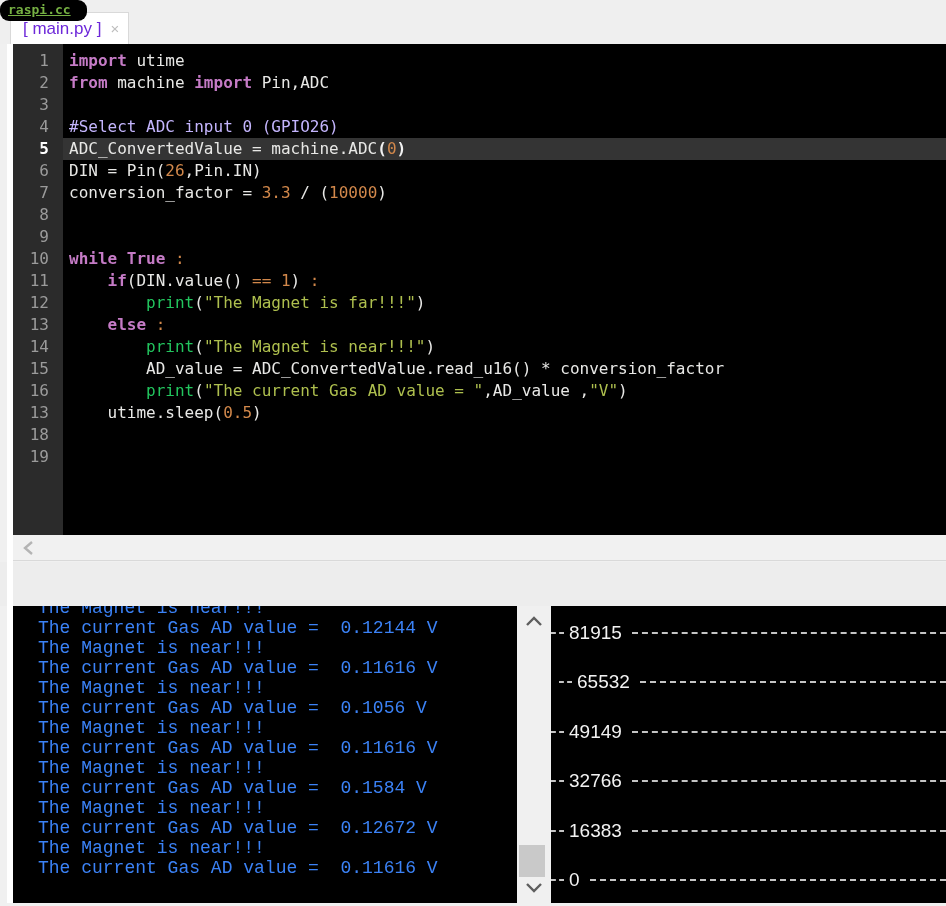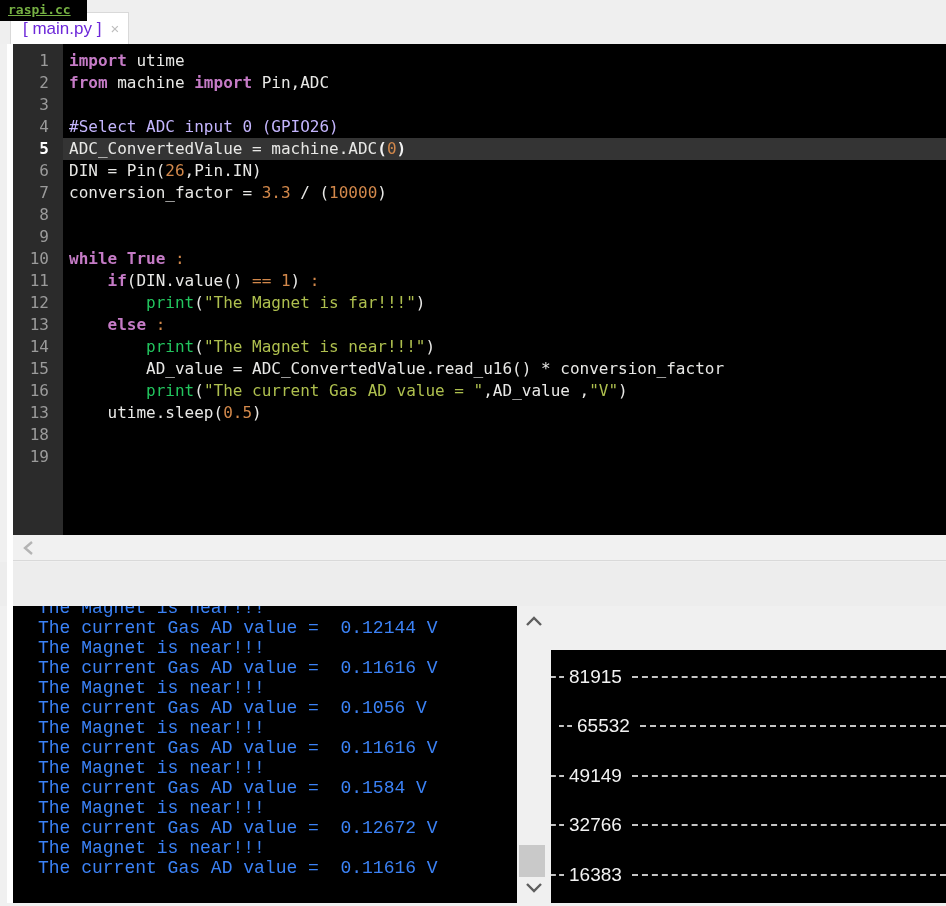--- a/index.html
+++ b/index.html
@@ -9,20 +9,21 @@
     background:#f0f0f0; overflow:hidden;
     font-family:"Liberation Sans", sans-serif;
   }
   
   .header { position:absolute; left:0; top:0; width:946px; height:44px; background:#efefef; }
   .watermark {
     position:absolute; left:0; top:0; width:87px; height:21px; background:#000;
     z-index:6; font-family:"DejaVu Sans Mono", monospace; font-size:13px; font-weight:bold;
     color:#76b043; line-height:20px; padding-left:8px;
     text-decoration:underline;
+    border-radius:9px;
   }
   .tab {
     position:absolute; background:#fff; border:1px solid #d9d9d9; border-bottom:none;
     display:flex; align-items:center; z-index:2;
   }
   .tab-main { left:10px; top:12px; height:32px; padding:0 9px 0 12px; }
   .tab-main .tab-label { font-size:17px; color:#6d28d9; }
   .tab-close { color:#bdbdbd; font-size:15px; margin-left:9px; line-height:1; cursor:default; }
   
   .white-strip { position:absolute; left:7px; top:44px; width:6px; height:859px; background:#fff; z-index:1; }
@@ -59,21 +60,21 @@
   .shell-out {
     width:504px; flex:none; background:#000; overflow:hidden; padding-left:25px;
     font-family:"Liberation Mono", monospace; font-size:18px; line-height:20px; color:#3b82f6;
     white-space:pre;
   }
   .shell-out .sl:first-child { margin-top:-8px; }
   .vscroll { width:34px; flex:none; background:#f0f0f0; position:relative; }
   .vscroll .arrow-up   { position:absolute; left:8px; top:9px; }
   .vscroll .arrow-down { position:absolute; left:8px; bottom:9px; }
   .vthumb { position:absolute; left:2px; top:239px; width:26px; height:32px; background:#c9c9c9; }
-  .plotter { flex:1; background:#000; position:relative; overflow:hidden;margin-top:44px; }
+  .plotter { flex:1; background:#000; position:relative; overflow:hidden; }
   .grid-row { position:absolute; left:0; right:0; height:24px; display:flex; align-items:center; }
   .grid-row .tick { font-size:19px; color:#f2f2f2; margin:0 10px 0 5px; flex:none; }
   .dash { border-top:2px dashed #c4c4c4; height:0; }
   .dash.short { width:13px; flex:none; }
   .dash.long { flex:1; }
 </style>
 </head>
 <body>
 
 <div class="root">

